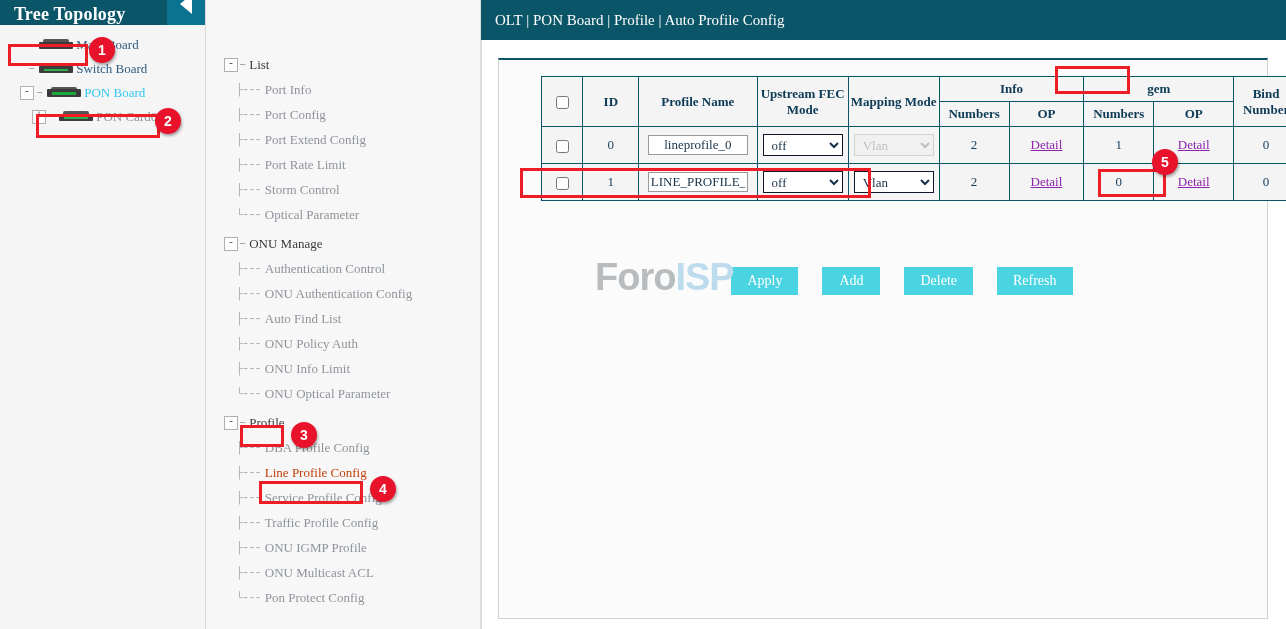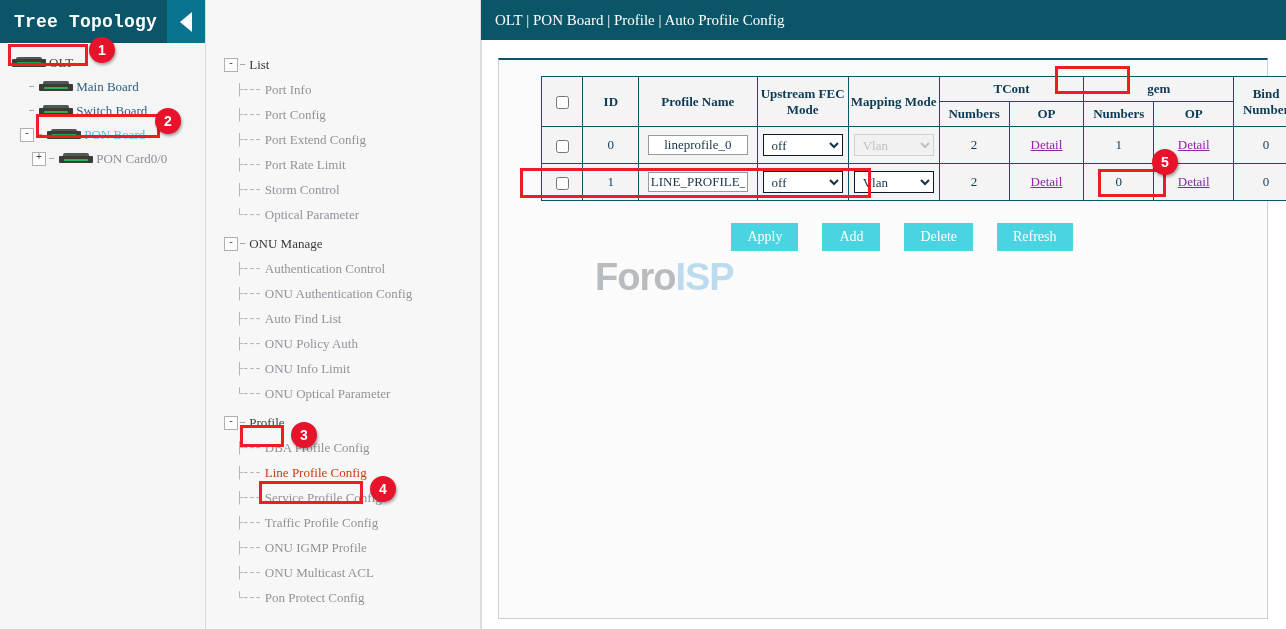--- a/index.html
+++ b/index.html
@@ -9,21 +9,21 @@
     font-family:"Liberation Serif", serif;
     overflow:hidden;
     position:relative;
   }
 
   
   #app{position:absolute;inset:0;display:flex;flex-direction:row;}
 
   
   #sidebar{width:205px;height:629px;background:#f5f5f5;border-right:1px solid #d8d8d8;position:relative;flex:0 0 205px;}
-  #sidebar-header{height:43px;background:#0b5569;display:flex;align-items:center;justify-content:space-between;font-family:Liberation Mono, monospace;}
+  #sidebar-header{height:25px;background:#0b5569;display:flex;align-items:flex-end;justify-content:space-between;}
   #sidebar-title{color:#ffffff;font-weight:bold;font-size:18px;padding-left:14px;letter-spacing:.2px;}
   #collapse-btn{width:38px;height:43px;background:#0a7390;display:flex;align-items:center;justify-content:center;cursor:pointer;}
   .tri-left{width:0;height:0;border-top:10px solid transparent;border-bottom:10px solid transparent;border-right:12px solid #ffffff;}
 
   .tree{padding:8px 0 0 0;font-size:13px;}
   .tnode{display:flex;align-items:center;height:24px;position:relative;white-space:nowrap;}
   .tnode .guide{display:inline-block;color:#9aa0a6;font-size:12px;font-family:"Liberation Mono",monospace;}
   .expander{width:12px;height:12px;border:1px solid #b0b0b0;background:#fdfdfd;color:#444;font-size:10px;line-height:10px;text-align:center;margin-right:2px;cursor:pointer;font-family:"Liberation Mono",monospace;}
   .dev-icon{display:inline-block;width:34px;height:12px;position:relative;margin-right:3px;flex:0 0 34px;}
   .dev-icon .body{position:absolute;left:0;right:0;bottom:2px;height:7px;background:#3b3b3b;border-radius:1px;}
@@ -67,21 +67,21 @@
   select.sel:disabled{color:#a9a9a9;background:#f1f1f1;border-color:#c4c4c4;}
   input.chk{width:13px;height:13px;margin:0;vertical-align:middle;}
 
   .vscroll{position:absolute;width:13px;background:#f0f0f0;border:1px solid #c9c9c9;box-sizing:border-box;display:flex;flex-direction:column;justify-content:space-between;align-items:center;cursor:pointer;}
   .vs-arrow{width:0;height:0;margin:2px 0;}
   .vs-up{border-left:4px solid transparent;border-right:4px solid transparent;border-bottom:5px solid #9d9d9d;}
   .vs-dn{border-left:4px solid transparent;border-right:4px solid transparent;border-top:5px solid #9d9d9d;}
 
   
   .btnrow{margin-top:22px;display:flex;gap:24px;justify-content:center;padding-left:10px;}
-  .btn{background:#4ad3e0;color:#ffffff;border:none;font-size:14px;font-family:"Liberation Serif",serif;padding:6px 16px;cursor:pointer;min-width:58px;}
+  .btn{background:#4ad3e0;color:#ffffff;border:none;font-size:14px;font-family:"Liberation Serif",serif;padding:6px 16px;cursor:pointer;min-width:58px;margin-top:44px;}
 
   .attention{margin:30px 0 0 4px;font-size:13px;color:#1a1a1a;padding-left:0;}
   .attention b{color:#0d3b56;}
 
   .watermark{position:absolute;left:96px;top:196px;font-family:"Liberation Sans",sans-serif;font-size:38px;font-weight:bold;letter-spacing:-1px;user-select:none;}
   .wm-foro{color:#b9bcbe;}
   .wm-isp{color:#bcdcee;}
 
   
   .rbox{position:absolute;border:3px solid #ee1c24;box-sizing:border-box;pointer-events:none;z-index:40;}
@@ -95,28 +95,20 @@
   <div id="sidebar">
     <div id="sidebar-header">
       <span id="sidebar-title">Tree Topology</span>
       <span id="collapse-btn">
         <span class="tri-left"></span>
       </span>
     </div>
 
     <div class="tree">
 
-      <div class="tnode" style="padding-left:12px;">
-        <span class="dev-icon big">
-          <span class="top"></span>
-            <span class="body"></span>
-            <span class="led"></span>
-        </span>
-        <span class="tlabel dark">OLT</span>
-      </div>
 
       <div class="tnode" style="padding-left:28px;">
         <span class="guide">–</span>
         <span class="dev-icon" style="margin-left:4px;">
           <span class="top"></span>
             <span class="body"></span>
             <span class="led"></span>
         </span>
         <span class="tlabel">Main Board</span>
       </div>
@@ -286,21 +278,21 @@
             </colgroup>
             <thead>
               <tr>
                 <th rowspan="2">
                   <input type="checkbox" class="chk" style="">
                 </th>
                 <th rowspan="2">ID</th>
                 <th rowspan="2">Profile Name</th>
                 <th rowspan="2">Upstream FEC Mode</th>
                 <th rowspan="2">Mapping Mode</th>
-                <th colspan="2">TCont</th>
+                <th colspan="2">Info</th>
                 <th colspan="2">gem</th>
                 <th rowspan="2">Bind Number</th>
               </tr>
               <tr>
                 <th>Numbers</th>
                 <th>OP</th>
                 <th>Numbers</th>
                 <th>OP</th>
               </tr>
             </thead>

